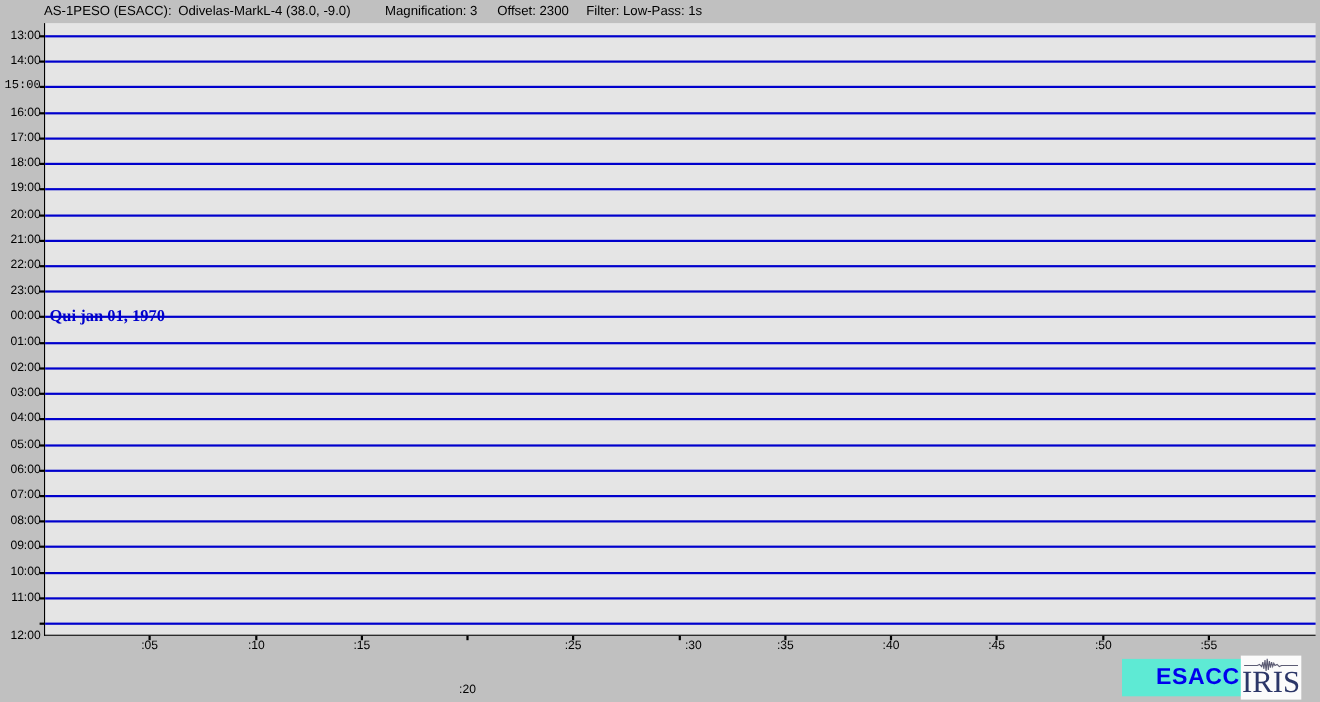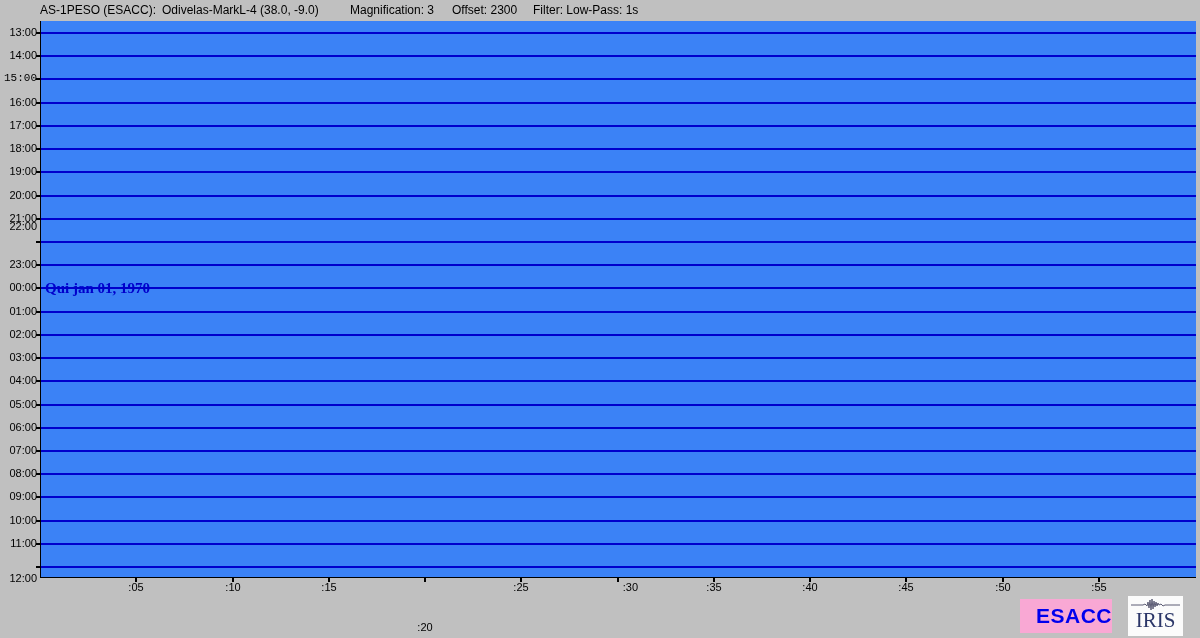--- a/index.html
+++ b/index.html
@@ -26,21 +26,21 @@
     color: #000;
     white-space: nowrap;
   }
   
   .plot {
     position: absolute;
     left: 40px;
     top: 21px;
     width: 1155px;
     height: 556px;
-    background: #3b82f6;
+    background: #e5e5e5;
     border-left: 1px solid #000;
     border-bottom: 1px solid #000;
     box-sizing: content-box;
   }
   .trace-line {
     position: absolute;
     left: 0;
     width: 100%;
     height: 2px;
   }
@@ -86,24 +86,25 @@
     white-space: nowrap;
     z-index: 3;
   }
   
   .esacc-box {
     position: absolute;
     left: 1020px;
     top: 599px;
     width: 92px;
     height: 34px;
-    background: #f9a8d4;
+    background: #5eead4;
     display: flex;
     align-items: center;
-    justify-content: flex-end;
+    justify-content: flex-start;
+    padding-left: 31px;
   }
   .esacc-text {
     font-weight: bold;
     font-size: 21px;
     letter-spacing: 0.5px;
     color: #0000ee;
     font-family: "Liberation Sans", sans-serif;
   }
   .iris-box {
     position: absolute;
@@ -117,21 +118,21 @@
     align-items: center;
     justify-content: flex-start;
   }
   .iris-squiggle {
     width: 51px;
     height: 13px;
     margin-top: 2px;
   }
   .iris-text {
     font-family: "Liberation Serif", serif;
-    font-size: 21px;
+    font-size: 28px;
     line-height: 21px;
     color: #2b3668;
     letter-spacing: 0px;
     margin-top: -1px;
   }
 </style>
 </head>
 <body>
 
 <div class="screen">
@@ -184,21 +185,21 @@
       <div class="hour-label" style="top: 119px;">17:00</div>
       <div class="hour-tick" style="left: 36px; top: 124.88px;"></div>
       <div class="hour-label" style="top: 142px;">18:00</div>
       <div class="hour-tick" style="left: 36px; top: 148.1px;"></div>
       <div class="hour-label" style="top: 165px;">19:00</div>
       <div class="hour-tick" style="left: 36px; top: 171.32px;"></div>
       <div class="hour-label" style="top: 189px;">20:00</div>
       <div class="hour-tick" style="left: 36px; top: 194.54px;"></div>
       <div class="hour-label" style="top: 212px;">21:00</div>
       <div class="hour-tick" style="left: 36px; top: 217.76px;"></div>
-      <div class="hour-label" style="top: 220px;">22:00</div>
+      <div class="hour-label" style="top: 235px;">22:00</div>
       <div class="hour-tick" style="left: 36px; top: 240.98px;"></div>
       <div class="hour-label" style="top: 258px;">23:00</div>
       <div class="hour-tick" style="left: 36px; top: 264.2px;"></div>
       <div class="hour-label" style="top: 281px;">00:00</div>
       <div class="hour-tick" style="left: 36px; top: 287.42px;"></div>
       <div class="hour-label" style="top: 305px;">01:00</div>
       <div class="hour-tick" style="left: 36px; top: 310.64px;"></div>
       <div class="hour-label" style="top: 328px;">02:00</div>
       <div class="hour-tick" style="left: 36px; top: 333.86px;"></div>
       <div class="hour-label" style="top: 351px;">03:00</div>

